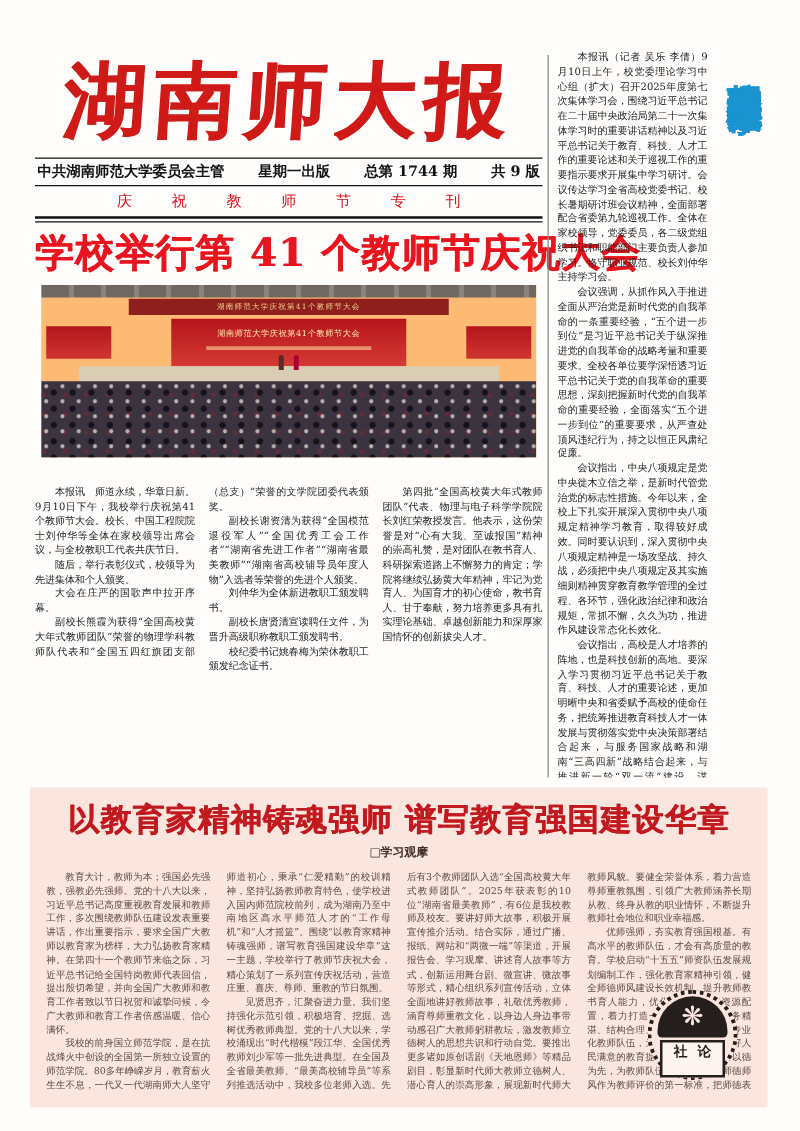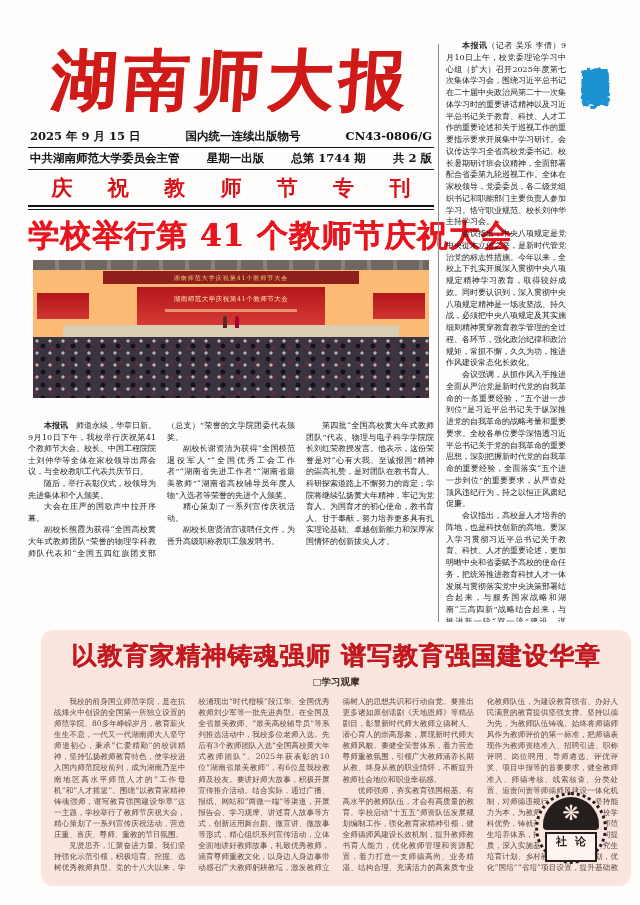--- a/index.html
+++ b/index.html
@@ -8,21 +8,21 @@
 
   
   .left-main{position:absolute;left:28px;top:34px;width:406px;}
 
   .masthead-title{color:#cf1a17;font-size:66px;font-weight:bold;text-align:center;
     line-height:1.4;letter-spacing:6px;transform:skewX(-4deg);
     font-family:"DejaVu Serif", serif;text-shadow:1px 0 0 #cf1a17;}
   .info-row{display:flex;justify-content:space-between;align-items:baseline;
     font-weight:bold;font-size:11.5px;color:#111;padding:3px 2px;}
   .rule{border-top:1.5px solid #111;}
-  .banner-row{text-align:center;color:#d6131a;font-weight:bold;font-size:21px;
+  .banner-row{text-align:center;color:#d6131a;font-weight:normal;font-size:12px;
     letter-spacing:14px;padding:4px 0 3px 14px;}
   .dbl-rule{border-top:2.5px solid #111;border-bottom:1px solid #111;height:2px;}
 
   .main-headline{color:#e8141e;font-weight:bold;font-size:31px;text-align:center;
     letter-spacing:1px;margin:8px 0 6px 0;line-height:1.15;
     text-shadow:0.6px 0 0 #e8141e;white-space:nowrap;}
 
   
   .photo{position:relative;width:396px;height:138px;margin:2px auto 22px auto;
     background:#fdba74;overflow:hidden;}
@@ -45,39 +45,39 @@
     background-image:
       radial-gradient(circle at 4px 4px, rgba(232,222,210,0.75) 1.3px, transparent 1.9px),
       radial-gradient(circle at 10px 9px, rgba(20,16,26,0.95) 2.2px, transparent 2.8px),
       radial-gradient(circle at 2px 11px, rgba(120,40,50,0.6) 1.6px, transparent 2.2px);
     background-size:13px 12px, 15px 13px, 17px 15px;}
 
   
   .art1-body{height:218px;column-count:3;column-gap:11px;overflow:hidden;
     font-size:8px;line-height:1.45;color:#1c1c1c;text-align:justify;}
   .art1-body p{margin:0;text-indent:2em;}
-  .lead{font-weight:bold;margin-top:24px;}
+  .lead{font-weight:normal;margin-top:24px;}
 
   
   .v-divider{position:absolute;left:438px;top:44px;height:578px;border-left:1px solid #8a8a8a;}
 
   
   .right-article{position:absolute;left:446px;top:40px;width:120px;height:582px;overflow:hidden;
     font-size:8px;line-height:1.47;color:#1c1c1c;text-align:justify;}
   .right-article p{margin:0;text-indent:2em;}
 
   
   .vert-headline{position:absolute;left:572px;top:44px;height:470px;width:46px;
     writing-mode:vertical-rl;text-orientation:upright;
     color:#1b93d0;font-weight:bold;font-size:28px;letter-spacing:1px;line-height:46px;
     text-shadow:0.5px 0 0 #1b93d0;}
 
   
-  .editorial{position:absolute;left:41px;top:630px;width:590px;height:256px;
-    background:#fbe6df;overflow:hidden;border-radius:12px;}
+  .editorial{position:absolute;left:24px;top:630px;width:590px;height:256px;
+    background:#fbe6df;overflow:hidden;}
   .ed-headline{color:#c2191f;font-weight:bold;font-size:25px;text-align:center;
     margin-top:9px;letter-spacing:1px;text-shadow:0.6px 0 0 #c2191f;white-space:nowrap;}
   .ed-byline{text-align:center;font-size:9.5px;font-weight:bold;color:#3c2e2a;margin-top:4px;}
   .ed-body{margin:7px 13px 0 13px;height:178px;column-count:4;column-gap:13px;
     overflow:hidden;font-size:7.6px;line-height:1.46;color:#5b4742;text-align:justify;}
   .ed-body p{margin:0;text-indent:2em;}
 
   
   .seal{position:absolute;right:24px;bottom:22px;width:72px;height:72px;border-radius:50%;
     border:3px dotted #241f1d;background:#fbe6df;box-sizing:border-box;}
@@ -88,32 +88,27 @@
     text-align:center;letter-spacing:8px;text-indent:8px;box-sizing:border-box;}
 </style>
 </head>
 <body>
 
 <div class="page">
 
   <div class="left-main">
     <div class="masthead-title">湖南师大报</div>
 
-    <div class="info-row">
-      <span>2025 年 9 月 15 日</span>
-      <span>国内统一连续出版物号</span>
-      <span>CN43-0806/G</span>
-    </div>
     <div class="rule"></div>
 
     <div class="info-row">
       <span>中共湖南师范大学委员会主管</span>
       <span>星期一出版</span>
       <span>总第 1744 期</span>
-      <span>共 2 版</span>
+      <span>共 9 版</span>
     </div>
     <div class="rule"></div>
 
     <div class="banner-row">庆 祝 教 师 节 专 刊</div>
     <div class="dbl-rule"></div>
 
     <div class="main-headline">学校举行第 41 个教师节庆祝大会</div>
 
     <div class="photo">
       <div class="ph-wall"></div>
@@ -127,43 +122,45 @@
       <div class="ph-person ph-p2"></div>
       <div class="ph-audience"></div>
     </div>
 
     <div class="art1-body">
       <p><span class="lead">本报讯</span>　<span>师道永续，华章日新。9月10日下午，我校举行庆祝第41个教师节大会。校长、中国工程院院士刘仲华等全体在家校领导出席会议，与全校教职工代表共庆节日。</span></p>
       <p>随后，举行表彰仪式，校领导为先进集体和个人颁奖。</p>
       <p>大会在庄严的国歌声中拉开序幕。</p>
       <p>副校长熊霞为获得“全国高校黄大年式教师团队”荣誉的物理学科教师队代表和“全国五四红旗团支部（总支）”荣誉的文学院团委代表颁奖。</p>
       <p>副校长谢资清为获得“全国模范退役军人”“全国优秀工会工作者”“湖南省先进工作者”“湖南省最美教师”“湖南省高校辅导员年度人物”入选者等荣誉的先进个人颁奖。</p>
-      <p>精心策划了一系列宣传庆祝活动。</p>
+      <p>刘仲华为全体新进教职工颁发聘书。</p>
       <p>副校长唐贤清宣读聘任文件，为晋升高级职称教职工颁发聘书。</p>
+      <p>校纪委书记姚春梅为荣休教职工颁发纪念证书。</p>
       <p>第四批“全国高校黄大年式教师团队”代表、物理与电子科学学院院长刘红荣教授发言。他表示，这份荣誉是对“心有大我、至诚报国”精神的崇高礼赞，是对团队在教书育人、科研探索道路上不懈努力的肯定；学院将继续弘扬黄大年精神，牢记为党育人、为国育才的初心使命，教书育人、甘于奉献，努力培养更多具有扎实理论基础、卓越创新能力和深厚家国情怀的创新拔尖人才。</p>
 
     </div>
   </div>
 
   <div class="v-divider"></div>
 
   <div class="right-article">
     <p><span class="lead">本报讯</span><span>（记者 吴乐 李倩）</span><span>9月10日上午，校党委理论学习中心组（扩大）召开2025年度第七次集体学习会，围绕习近平总书记在二十届中央政治局第二十一次集体学习时的重要讲话精神以及习近平总书记关于教育、科技、人才工作的重要论述和关于巡视工作的重要指示要求开展集中学习研讨。会议传达学习全省高校党委书记、校长暑期研讨班会议精神，全面部署配合省委第九轮巡视工作。全体在家校领导，党委委员，各二级党组织书记和职能部门主要负责人参加学习。恪守职业规范、校长刘仲华主持学习会。</span></p>
+    <p>会议强调，从抓作风入手推进全面从严治党是新时代党的自我革命的一条重要经验，“五个进一步到位”是习近平总书记关于纵深推进党的自我革命的战略考量和重要要求。全校各单位要学深悟透习近平总书记关于党的自我革命的重要思想，深刻把握新时代党的自我革命的重要经验，全面落实“五个进一步到位”的重要要求，从严查处顶风违纪行为，持之以恒正风肃纪促廉。</p>
     <p>会议指出，中央八项规定是党中央徙木立信之举，是新时代管党治党的标志性措施。今年以来，全校上下扎实开展深入贯彻中央八项规定精神学习教育，取得较好成效。同时要认识到，深入贯彻中央八项规定精神是一场攻坚战、持久战，必须把中央八项规定及其实施细则精神贯穿教育教学管理的全过程、各环节，强化政治纪律和政治规矩，常抓不懈，久久为功，推进作风建设常态化长效化。</p>
-    <p>会议强调，从抓作风入手推进全面从严治党是新时代党的自我革命的一条重要经验，“五个进一步到位”是习近平总书记关于纵深推进党的自我革命的战略考量和重要要求。全校各单位要学深悟透习近平总书记关于党的自我革命的重要思想，深刻把握新时代党的自我革命的重要经验，全面落实“五个进一步到位”的重要要求，从严查处顶风违纪行为，持之以恒正风肃纪促廉。</p>
     <p>会议指出，高校是人才培养的阵地，也是科技创新的高地。要深入学习贯彻习近平总书记关于教育、科技、人才的重要论述，更加明晰中央和省委赋予高校的使命任务，把统筹推进教育科技人才一体发展与贯彻落实党中央决策部署结合起来，与服务国家战略和湖南“三高四新”战略结合起来，与推进新一轮“双一流”建设、谋划“十五五”规划紧密结合起来，全面提升学校对科技创新、产业创新的贡献度，提高学校人才竞争力，在立德树人上展现新作为。</p>
 
   </div>
 
   <div class="vert-headline">校党委理论学习中心组开展集体学习</div>
 
   <div class="editorial">
     <div class="ed-headline">以教育家精神铸魂强师  谱写教育强国建设华章</div>
     <div class="ed-byline">□学习观摩</div>
     <div class="ed-body">
+      <p>教育大计，教师为本；强国必先强教，强教必先强师。党的十八大以来，习近平总书记高度重视教育发展和教师工作，多次围绕教师队伍建设发表重要讲话，作出重要指示，要求全国广大教师以教育家为榜样，大力弘扬教育家精神。在第四十一个教师节来临之际，习近平总书记给全国特岗教师代表回信，提出殷切希望，并向全国广大教师和教育工作者致以节日祝贺和诚挚问候，令广大教师和教育工作者倍感温暖、信心满怀。</p>
       <p>我校的前身国立师范学院，是在抗战烽火中创设的全国第一所独立设置的师范学院。80多年峥嵘岁月，教育薪火生生不息，一代又一代湖南师大人坚守师道初心，秉承“仁爱精勤”的校训精神，坚持弘扬教师教育特色，使学校进入国内师范院校前列，成为湖南乃至中南地区高水平师范人才的“工作母机”和“人才摇篮”。围绕“以教育家精神铸魂强师，谱写教育强国建设华章”这一主题，学校举行了教师节庆祝大会，精心策划了一系列宣传庆祝活动，营造庄重、喜庆、尊师、重教的节日氛围。</p>
       <p>见贤思齐，汇聚奋进力量。我们坚持强化示范引领，积极培育、挖掘、选树优秀教师典型。党的十八大以来，学校涌现出“时代楷模”段江华、全国优秀教师刘少军等一批先进典型。在全国及全省最美教师、“最美高校辅导员”等系列推选活动中，我校多位老师入选。先后有3个教师团队入选“全国高校黄大年式教师团队”。2025年获表彰的10位“湖南省最美教师”，有6位是我校教师及校友。要讲好师大故事，积极开展宣传推介活动。结合实际，通过广播、报纸、网站和“两微一端”等渠道，开展报告会、学习观摩、讲述育人故事等方式，创新运用舞台剧、微宣讲、微故事等形式，精心组织系列宣传活动，立体全面地讲好教师故事，礼敬优秀教师，涵育尊师重教文化，以身边人身边事带动感召广大教师躬耕教坛，激发教师立德树人的思想共识和行动自觉。要推出更多诸如原创话剧《天地恩师》等精品剧目，彰显新时代师大教师立德树人、潜心育人的崇高形象，展现新时代师大教师风貌。要健全荣誉体系，着力营造尊师重教氛围，引领广大教师涵养长期从教、终身从教的职业情怀，不断提升教师社会地位和职业幸福感。</p>
       <p>优师强师，夯实教育强国根基。有高水平的教师队伍，才会有高质量的教育。学校启动“十五五”师资队伍发展规划编制工作，强化教育家精神引领，健全师德师风建设长效机制，提升教师教书育人能力，优化教师管理和资源配置，着力打造一支师德高尚、业务精湛、结构合理、充满活力的高素质专业化教师队伍，为建设教育强省、办好人民满意的教育提供坚强支撑。坚持以德为先，为教师队伍铸魂。始终将师德师风作为教师评价的第一标准，把师德表现作为教师资格准入、招聘引进、职称评聘、岗位聘用、导师遴选、评优评奖、项目申报等的首要要求，健全教师准入、师德考核、线索核查、分类处置、追责问责等师德师风建设一体化机制，对师德违规行为“零容忍”。坚持能力为本，为教师队伍赋能。发挥学校学科优势，铸就基础教育核心。完善师范生培养体系，持续推进师范教育协同提质，深入实施基础教育师资硕士研究生培育计划、乡村教师学历提升计划，优化“国培”“省培”项目设置，提升基础教育教师培训质量。坚持优化管理，为教师队伍赋能。深化教师评价改革，扭转“唯论文、唯帽子、唯职称、唯学历、唯奖项”倾向，畅通教师职业发展通道。</p>
 
     </div>
     <div class="seal">
       <div class="seal-top">❋</div>
       <div class="seal-label">社论</div>
     </div>
   </div>

